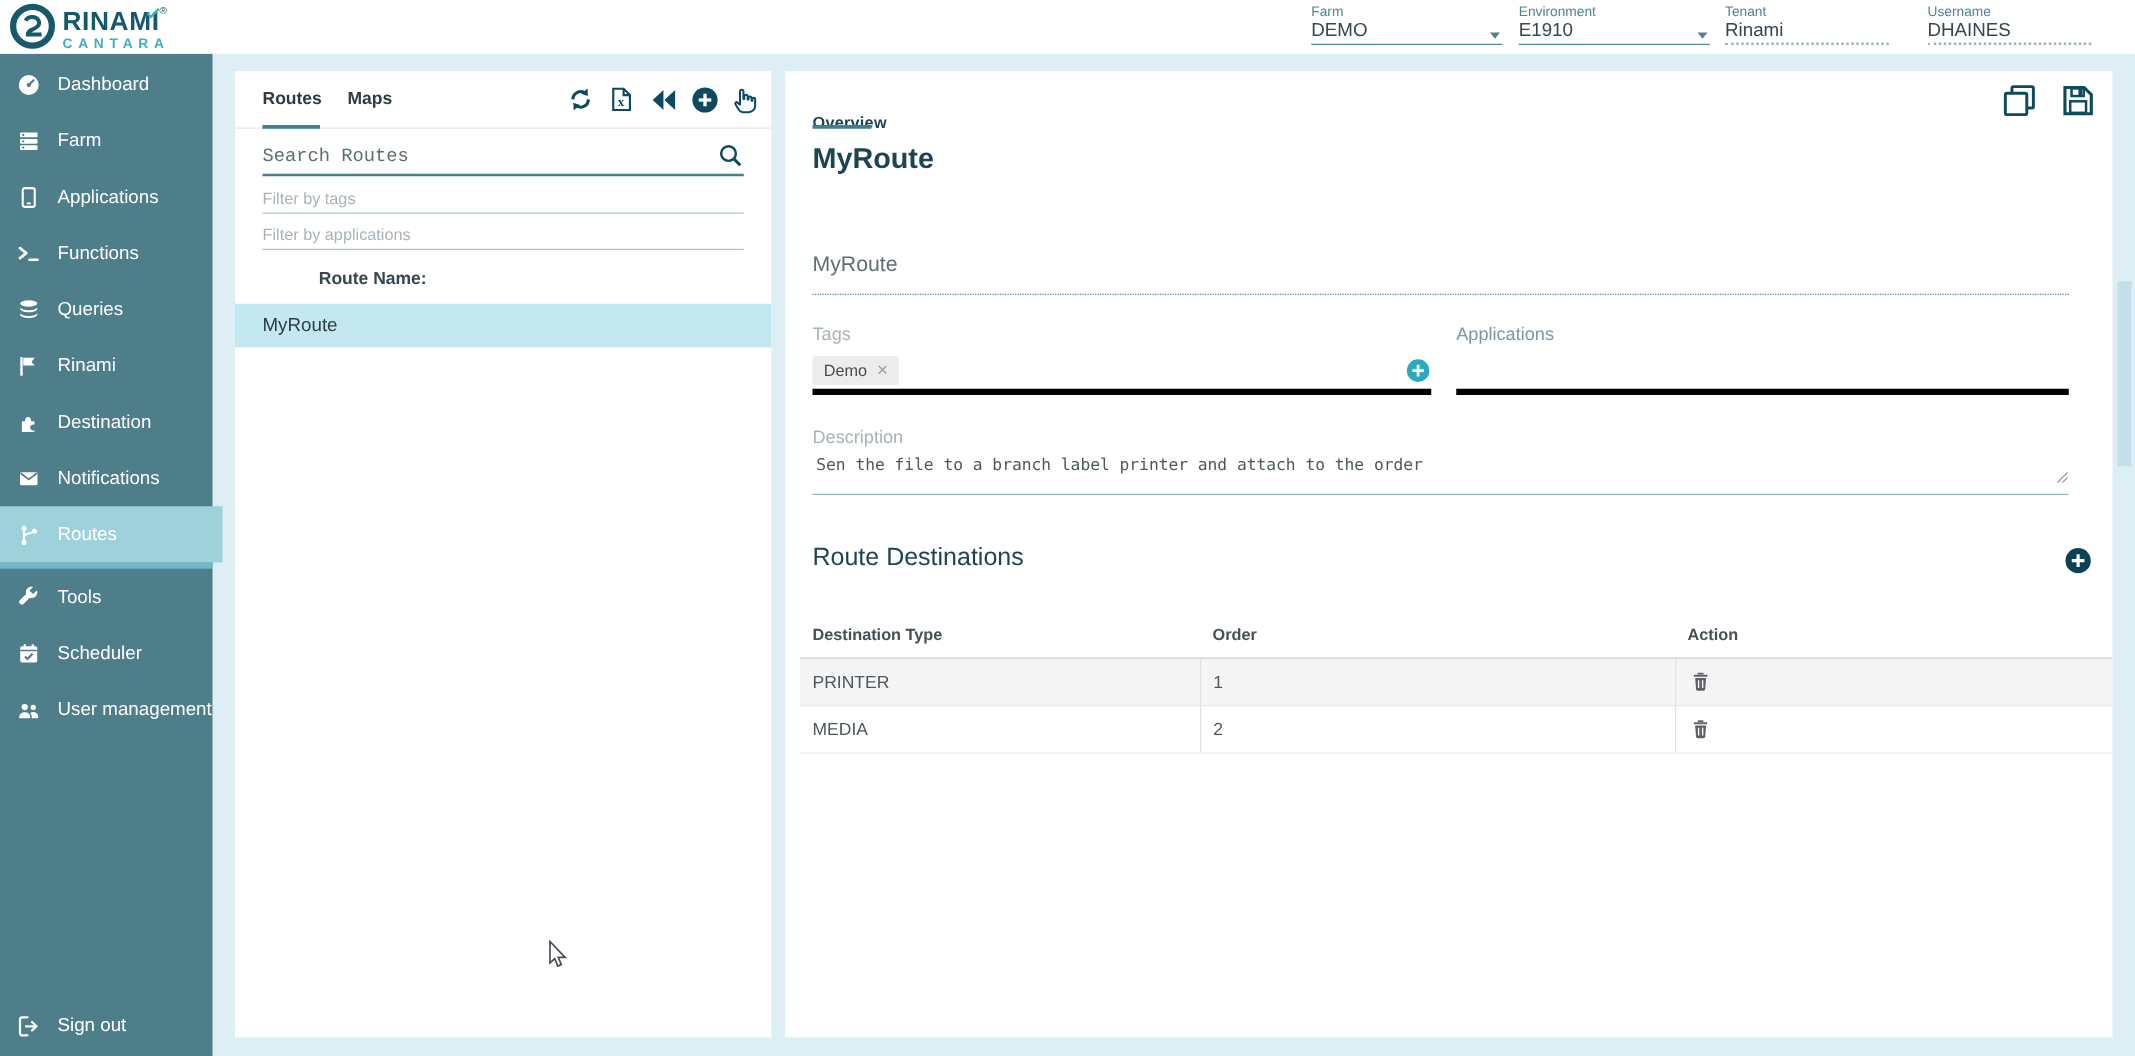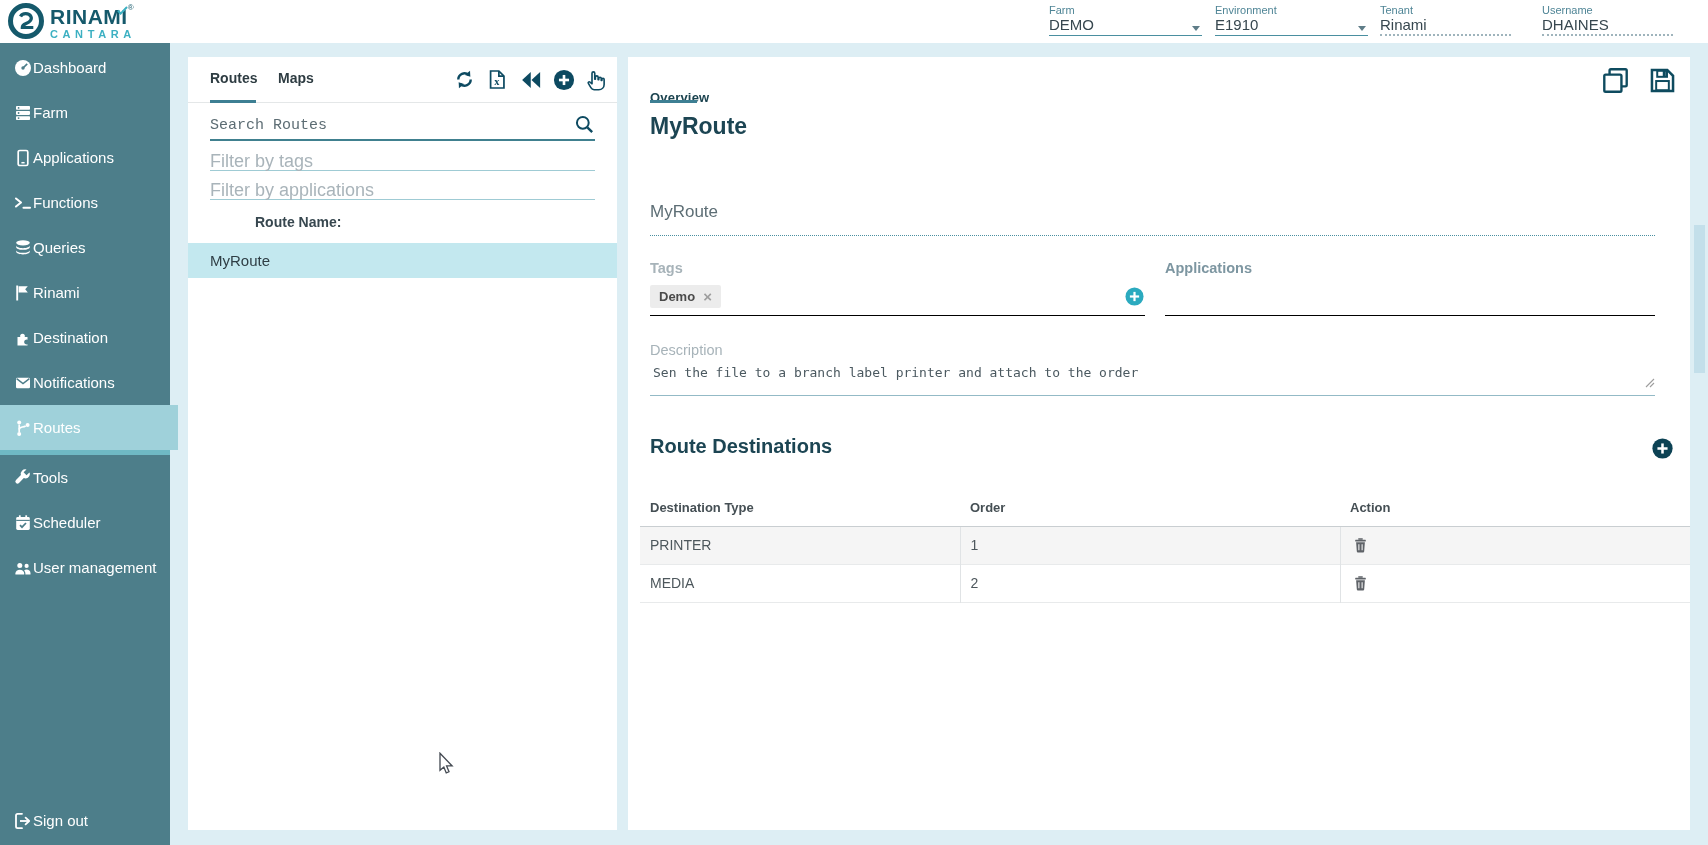--- a/index.html
+++ b/index.html
@@ -27,21 +27,21 @@
   .hdr-arrow { position:absolute; right:2px; bottom:12px; width:0; height:0;
     border-left:4.5px solid transparent; border-right:4.5px solid transparent; border-top:5.5px solid #5f7d88; }
   .f-farm { left:1049px; width:153px; }
   .f-env  { left:1215px; width:153px; }
   .f-tenant { left:1380px; width:131px; }
   .f-user { left:1542px; width:131px; }
 
   
   .sidebar { position:absolute; left:0; top:43px; width:170px; height:802px; background:#4d7e8a; z-index:4; }
   .side-list { padding-top:2px; }
-  .side-item { position:relative; height:45px; display:flex; align-items:center; 
+  .side-item { position:relative; height:45px; display:flex; align-items:center; gap:13px;
     padding-left:13px; color:#fff; font-size:15px; cursor:pointer; }
   .side-item .sicon { width:20px; height:20px; flex:0 0 20px; display:flex; align-items:center; }
   .side-item.active { background:#9fd1da; width:178px; }
   .active-substrip { height:5px; width:170px; background:#6fb9c4; }
   .signout { position:absolute; bottom:2px; left:0; width:144px; }
 
   
   .panel { position:absolute; top:57px; background:#fff; }
   .routes-panel { left:188px; width:429px; height:773px; }
   .main-panel { left:628px; width:1062px; height:773px; }
@@ -53,53 +53,53 @@
   .rp-tab-underline { position:absolute; left:22px; top:43px; width:46px; height:3px; background:#3d7f93; }
   .rp-toolbar { position:absolute; top:10px; right:8px; display:flex; gap:8px; color:#0d4a61; align-items:center; }
   .tool-btn { width:25px; height:25px; cursor:pointer; display:flex; align-items:center; justify-content:center; }
   .field-line { position:absolute; left:22px; right:22px; }
   .search-wrap { top:52px; height:32px; border-bottom:2px solid #40808f; }
   .search-wrap input { width:calc(100% - 30px); border:none; outline:none; font-size:15px; color:#333; background:transparent; padding-top:8px;
     font-family:Liberation Mono, monospace; }
   .search-wrap input::placeholder { color:#5d6d74; opacity:1; }
   .search-ic { position:absolute; right:0; top:5px; color:#0d4a61; cursor:pointer; }
   .filter-wrap { height:26px; border-bottom:1px solid #9fcbd4; }
-  .filter-wrap input { width:100%; border:none; outline:none; font-size:18px; color:#a21caf; background:transparent; padding-top:6px;
+  .filter-wrap input { width:100%; border:none; outline:none; font-size:13px; color:#a21caf; background:transparent; padding-top:6px;
     font-family:"Liberation Sans",sans-serif; }
   .filter-wrap input::placeholder { color:#a9b4ba; opacity:1; }
   .ft1 { top:88px; } .ft2 { top:117px; }
   .rp-list-header { position:absolute; left:22px; top:157px; font-size:14px; font-weight:700; color:#37474f;margin-left:45px; }
   .rp-list { position:absolute; left:0; right:0; top:186px; }
   .rp-item { height:35px; background:#c3e8ef; display:flex; align-items:center; padding-left:22px;
     font-size:15px; color:#2f3e45; cursor:pointer; }
 
   
   .mp-tab { position:absolute; left:22px; top:33px; font-size:13px; font-weight:700; color:#1c4450; letter-spacing:.2px; cursor:pointer; }
   .mp-tab-underline { position:absolute; left:22px; top:43px; width:47px; height:3px; background:#3d7f93; }
   .mp-actions { position:absolute; top:9px; right:13px; display:flex; gap:18px; color:#0e4b5f; }
   .mp-actions .tool-btn { width:29px; height:29px; }
   .mp-title { position:absolute; left:22px; top:56px; font-size:23px; font-weight:700; color:#1c4553; }
   .name-field { position:absolute; left:22px; width:1005px; top:145px; padding-bottom:13px; border-bottom:1px dotted #4a8fa0; }
   .name-field .nv { font-size:17px; color:#5d6e75; }
-  .col { position:absolute; top:203px; height:56px; border-bottom:1px solid #000000;font-weight:bold; }
+  .col { position:absolute; top:203px; height:56px; border-bottom:5px solid #000000; }
   .col-left { left:22px; width:495px; }
   .col-right { left:537px; width:490px; }
   .col .flabel { font-size:14.5px; }
   .lbl-gray { color:#a7b3b9; }
   .lbl-teal { color:#7d96a1; }
   .chip { display:inline-flex; align-items:center; margin-top:9px; background:#ececec; border-radius:2px;
     padding:4px 9px; font-size:13px; color:#4a4a4a; gap:8px; }
   .chip .x { color:#9e9e9e; font-size:15px; line-height:11px; cursor:pointer; }
   .tag-add { position:absolute; right:0; top:26px; width:21px; height:21px; cursor:pointer; }
   .desc { position:absolute; left:22px; top:285px; width:1005px; border-bottom:1px solid #93bac6; padding-bottom:4px; }
   .desc .flabel { font-size:14.5px; }
   .desc textarea { display:block; width:100%; border:none; outline:none; resize:none; margin-top:7px; height:26px;
     font-family:"DejaVu Sans Mono", monospace; font-size:13px; color:#4b5960; background:transparent; padding-left:3px; }
   .desc-grip { position:absolute; right:0; bottom:3px; }
-  .dest-title { position:absolute; left:22px; top:378px; font-size:20px; font-weight:700; color:#1c4553; }
+  .dest-title { position:absolute; left:22px; top:378px; font-size:20px; font-weight:400; color:#1c4553; }
   .dest-add { position:absolute; right:16px; top:380px; width:23px; height:23px; cursor:pointer; }
   .dest-table { position:absolute; left:12px; top:433px; width:1050px; border-collapse:collapse; table-layout:fixed; }
   .dest-table th { height:36px; text-align:left; font-size:13px; font-weight:700; color:#454f54;
     border-bottom:1px solid #c9ced1; padding-left:10px; }
   .dest-table td { height:38px; font-size:14px; color:#4d575c; padding-left:10px; }
   .dest-table tbody tr.odd { background:#f5f5f5; }
   .dest-table tbody tr { border-bottom:1px solid #e8eaeb; }
   .dest-table tbody td + td { border-left:1px solid #e0e3e5; }
   .trash-btn { display:inline-flex; cursor:pointer; margin-top:3px; }
 

